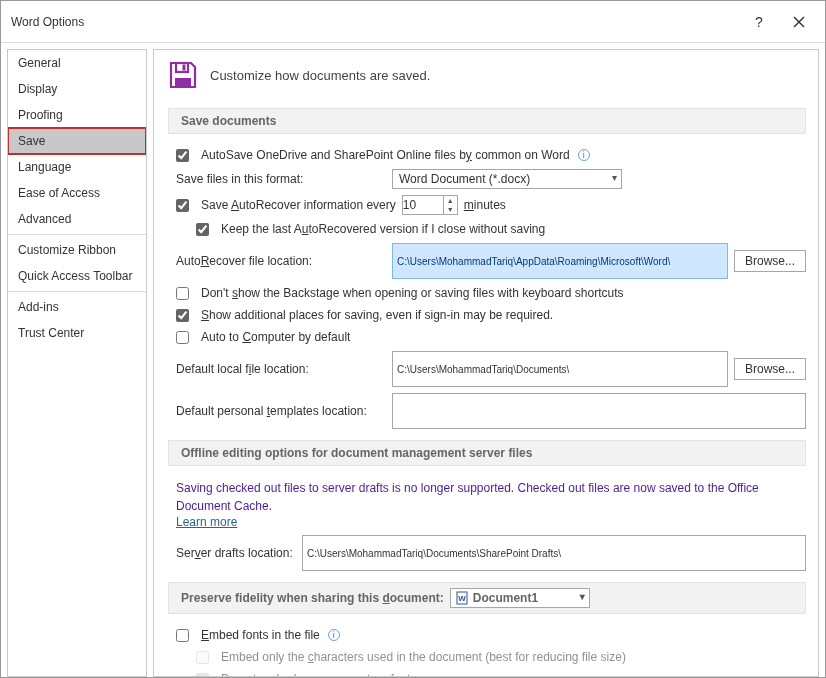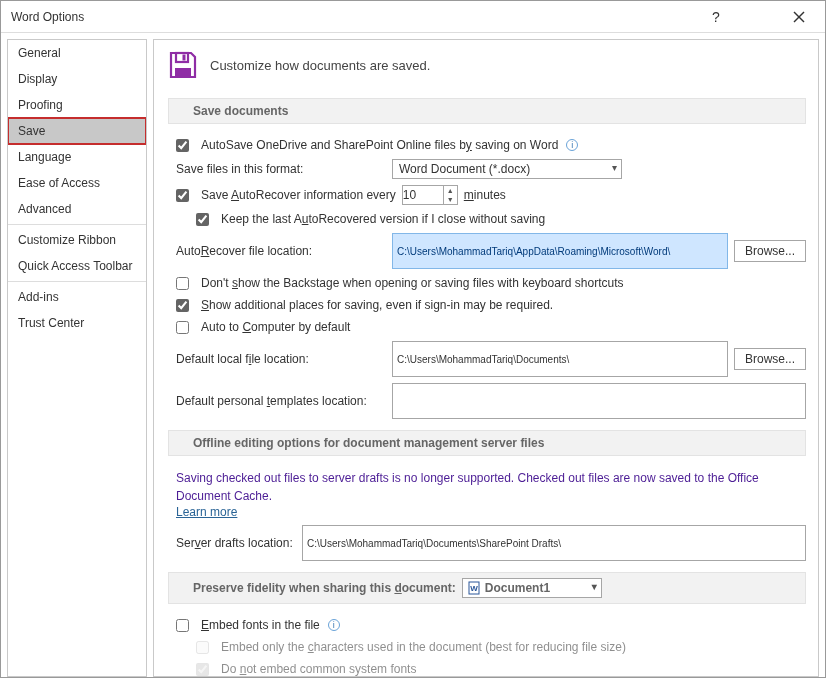--- a/index.html
+++ b/index.html
@@ -12,26 +12,25 @@
   }
   .window {
     width: 826px;
     height: 678px;
     border: 1px solid #999;
     display: flex;
     flex-direction: column;
     position: relative;
   }
   .titlebar {
-    height: 32px;
+    height: 42px;
     display: flex;
     align-items: center;
     padding: 0 6px 0 10px;
     border-bottom: 1px solid #ddd;
-    gap: 43px;
   }
   .title { flex: 1; font-size: 12px; }
   .winbtn {
     width: 40px;
     height: 28px;
     display: flex;
     align-items: center;
     justify-content: center;
     font-size: 14px;
     cursor: default;
@@ -74,21 +73,21 @@
     display: flex;
     align-items: center;
     gap: 12px;
     margin-bottom: 18px;
   }
   .save-icon svg { display: block; }
   .header-text { font-size: 13px; color: #444; }
   .section-head {
     background: #f2f2f2;
     border: 1px solid #e3e3e3;
-    padding: 5px 24px;
+    padding: 5px 12px;
     font-weight: 600;
     color: #666;
     margin: 8px 0 10px 0;
     display: flex;
     align-items: center;
     gap: 6px;
   }
   .row {
     display: flex;
     align-items: center;
@@ -265,21 +264,21 @@
               <rect x="7" y="18" width="16" height="9" fill="#8f2da5"></rect>
             </svg>
         </span>
         <span class="header-text">Customize how documents are saved.</span>
       </div>
 
       <div class="section-head">Save documents</div>
 
       <div class="row">
         <input type="checkbox" checked="" style="">
-        <span class="lbl"><span>AutoSave OneDrive and SharePoint Online files b</span><span class="un">y</span><span> saving on Word</span></span>
+        <span class="lbl"><span>AutoSave OneDrive and SharePoint Online files b</span><span class="un">y</span><span> common on Word</span></span>
         <span class="info-icon">i</span>
       </div>
 
       <div class="row">
         <span class="lbl lbl-col">Save files in this format:</span>
         <span class="select wide">
             <span>Word Document (*.docx)</span>
           </span>
       </div>
 

